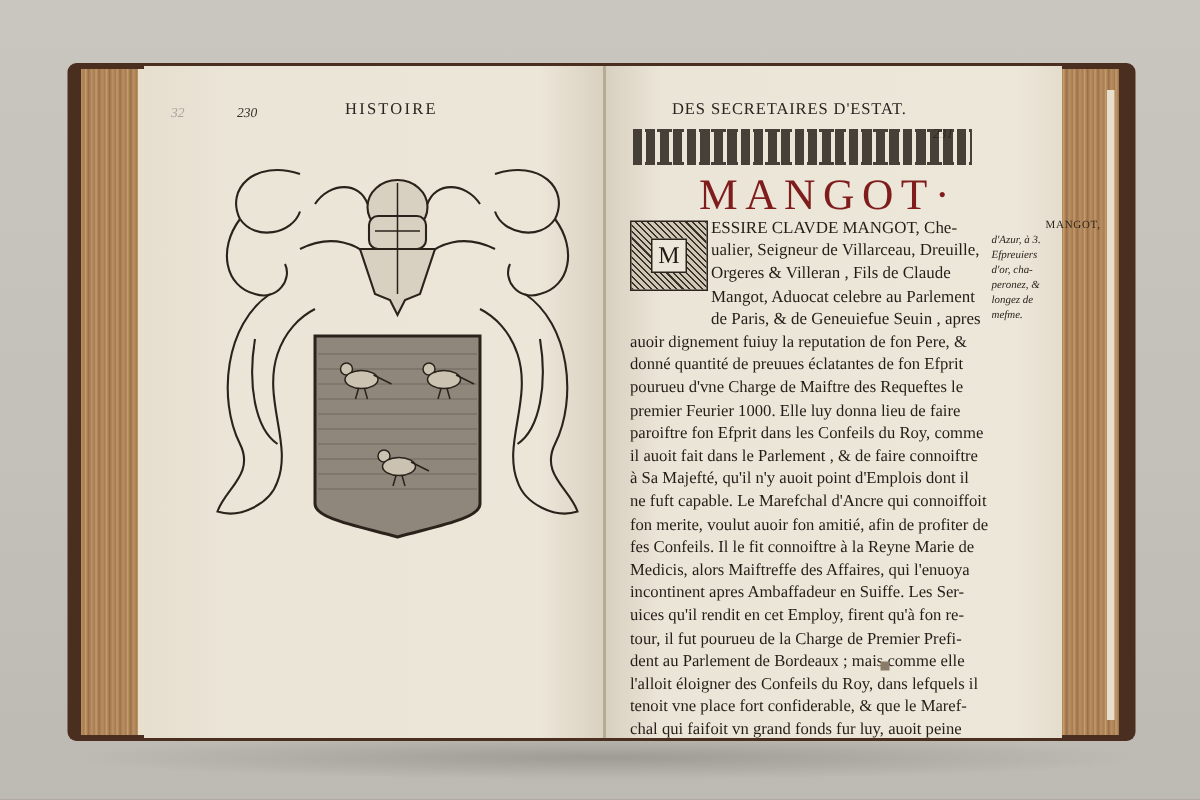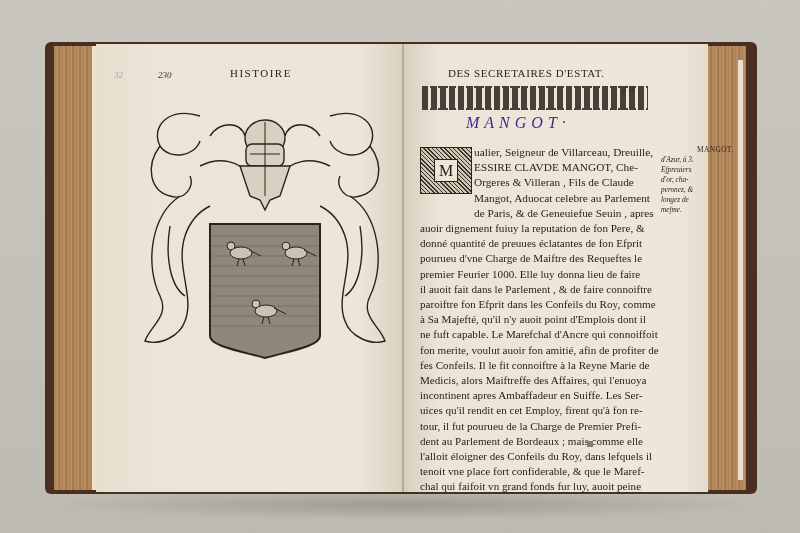--- a/index.html
+++ b/index.html
@@ -40,21 +40,21 @@
 
   .ornament {
     position:absolute; left:422px; top:86px; width:226px; height:20px;
     background:
       repeating-linear-gradient(90deg, #2b241d 0 6px, transparent 6px 9px),
       #ece6d9;
     -webkit-mask: none;
     border-top:2px dotted #2b241d; border-bottom:2px dotted #2b241d;
     opacity:0.85;
   }
-  .title { position:absolute; left:466px; top:114px; font-size:16px; letter-spacing:5px; color:#4c1d95;font-style:italic; }
+  .title { position:absolute; left:466px; top:114px; font-size:29px; letter-spacing:5px; color:#7f1d1d; }
   .dropcap {
     position:absolute; left:420px; top:147px; width:50px; height:45px;
     background: repeating-linear-gradient(45deg, #3a322a 0 1px, #cfc6b3 1px 3px);
     border:1px solid #2b241d;
   }
   .dropcap span {
     position:absolute; left:13px; top:11px; width:22px; height:21px; background:#ece6d9;
     border:1px solid #2b241d; text-align:center; font-size:16px; line-height:21px; color:#1f1a15;
   }
   .body-text {
@@ -153,34 +153,34 @@
 <div class="running" style="left:448px;top:67px;letter-spacing:0.6px;">DES SECRETAIRES D'ESTAT.</div>
 <div class="pnum" style="left:622px;top:84px;text-align:center;">231</div>
 <div class="ornament"></div>
 <div class="title">MANGOT·</div>
 
 <div class="dropcap">
     <span>M</span>
   </div>
 
 <div class="body-text" style="left:474px;top:145px;">
+  <span class="line">ESSIRE CLAVDE MANGOT, Che-</span>
   <span class="line">ualier, Seigneur de Villarceau, Dreuille,</span>
-  <span class="line">ESSIRE CLAVDE MANGOT, Che-</span>
   <span class="line">Orgeres &amp; Villeran , Fils de Claude</span>
   <span class="line">Mangot, Aduocat celebre au Parlement</span>
   <span class="line">de Paris, &amp; de Geneuiefue Seuin , apres</span>
 </div>
 
 <div class="body-text" style="left:420px;top:221px;font-size:11.1px;">
   <span class="line">auoir dignement fuiuy la reputation de fon Pere, &amp;</span>
   <span class="line">donné quantité de preuues éclatantes de fon Efprit</span>
   <span class="line">pourueu d'vne Charge de Maiftre des Requeftes le</span>
   <span class="line">premier Feurier 1000.   Elle luy donna lieu de faire</span>
+  <span class="line">paroiftre fon Efprit dans les Confeils du Roy, comme</span>
   <span class="line">il auoit fait dans le Parlement , &amp; de faire connoiftre</span>
-  <span class="line">paroiftre fon Efprit dans les Confeils du Roy, comme</span>
   <span class="line">à Sa Majefté, qu'il n'y auoit point d'Emplois dont il</span>
   <span class="line">ne fuft capable. Le Marefchal d'Ancre qui connoiffoit</span>
   <span class="line">fon merite, voulut auoir fon amitié, afin de profiter de</span>
   <span class="line">fes Confeils.   Il le fit connoiftre à la Reyne Marie de</span>
   <span class="line">Medicis, alors Maiftreffe des Affaires, qui l'enuoya</span>
   <span class="line">incontinent apres Ambaffadeur en Suiffe.  Les Ser-</span>
   <span class="line">uices qu'il rendit en cet Employ, firent qu'à fon re-</span>
   <span class="line">tour, il fut pourueu de la Charge de Premier Prefi-</span>
   <span class="line">dent au Parlement de Bordeaux ; mais comme elle</span>
   <span class="line">l'alloit éloigner des Confeils du Roy, dans lefquels il</span>

